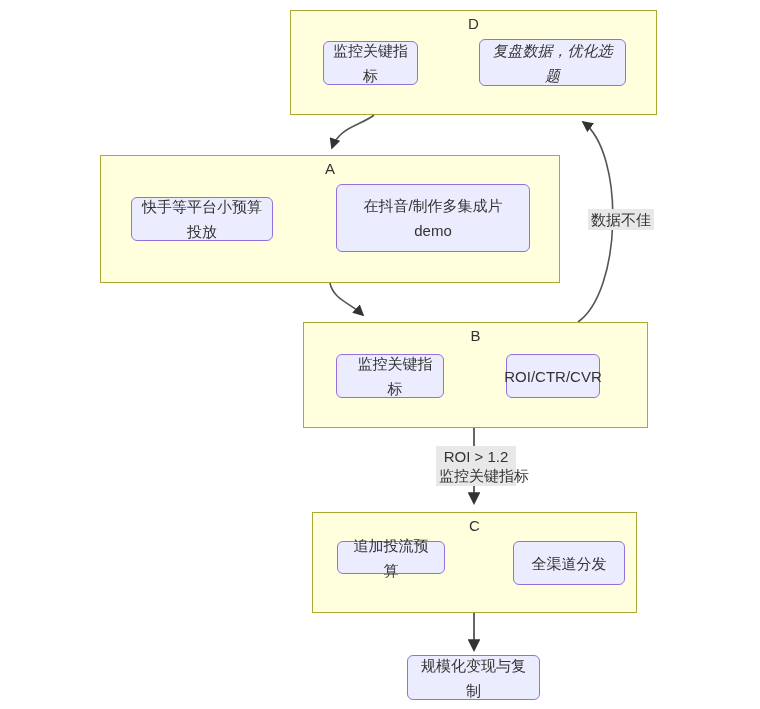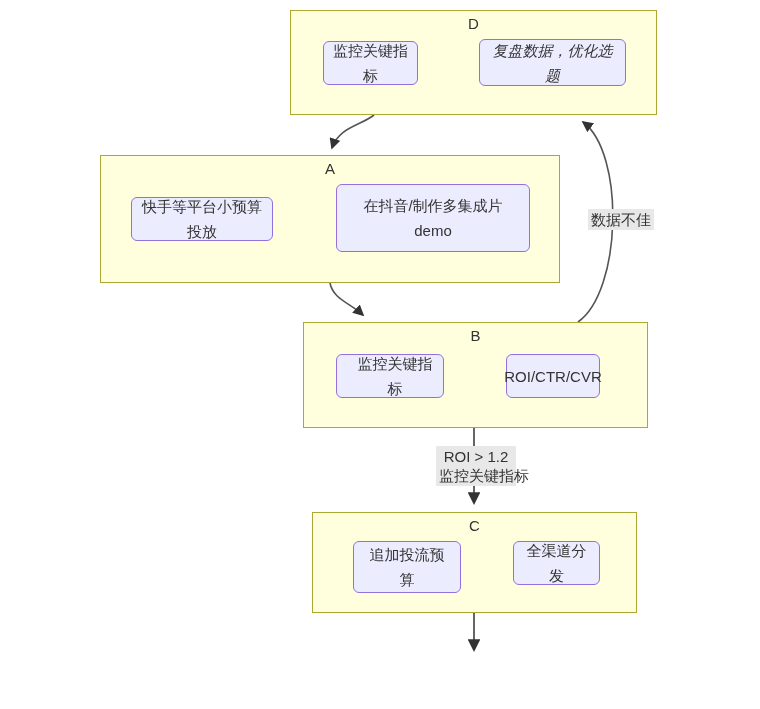--- a/index.html
+++ b/index.html
@@ -106,24 +106,25 @@
   </div>
 
   <div class="subgraph" style="left:303px; top:322px; width:345px; height:106px;">
     <div class="sg-label">B</div>
     <div class="node" style="left:32px; top:31px; width:108px; height:44px;padding-left:19px;">监控关键指标</div>
     <div class="node" style="left:202px; top:31px; width:94px; height:44px;">ROI/CTR/CVR</div>
   </div>
 
   <div class="subgraph" style="left:312px; top:512px; width:325px; height:101px;">
     <div class="sg-label">C</div>
-    <div class="node" style="left:40px; top:28px; width:108px; height:52px;">追加投流预算</div>
-    <div class="node" style="left:200px; top:28px; width:87px; height:44px;">全渠道分发</div>
+    <div class="node" style="left:24px; top:28px; width:108px; height:33px;">追加投流预算</div>
+    <div class="node" style="left:200px; top:28px; width:112px; height:44px;">全渠道分发</div>
   </div>
 
+  <div class="node" style="left:407px; top:655px; width:133px; height:45px;">规模化变现与复制</div>
 
   <div class="edge-label" style="left:588px; top:209px;">
     <span>数据不佳</span>
   </div>
 
   <div class="edge-label" style="left:436px; top:446px; width:74px;">
     <span>ROI &gt; 1.2</span>
     <span>监控关键指标</span>
   </div>
 

